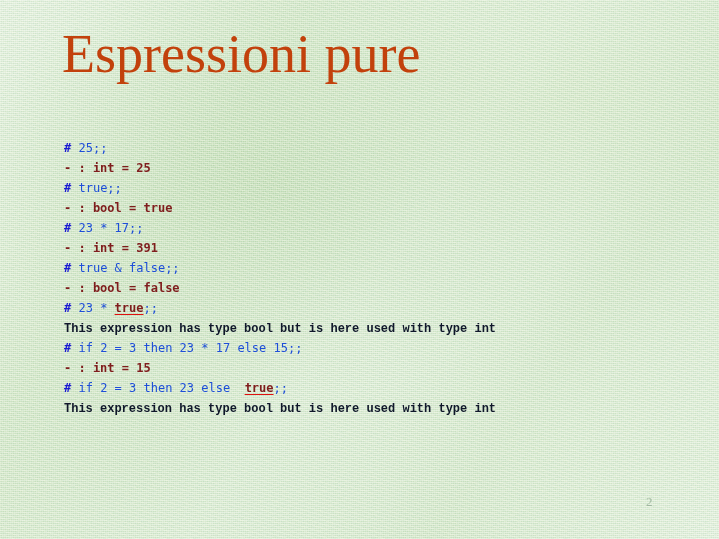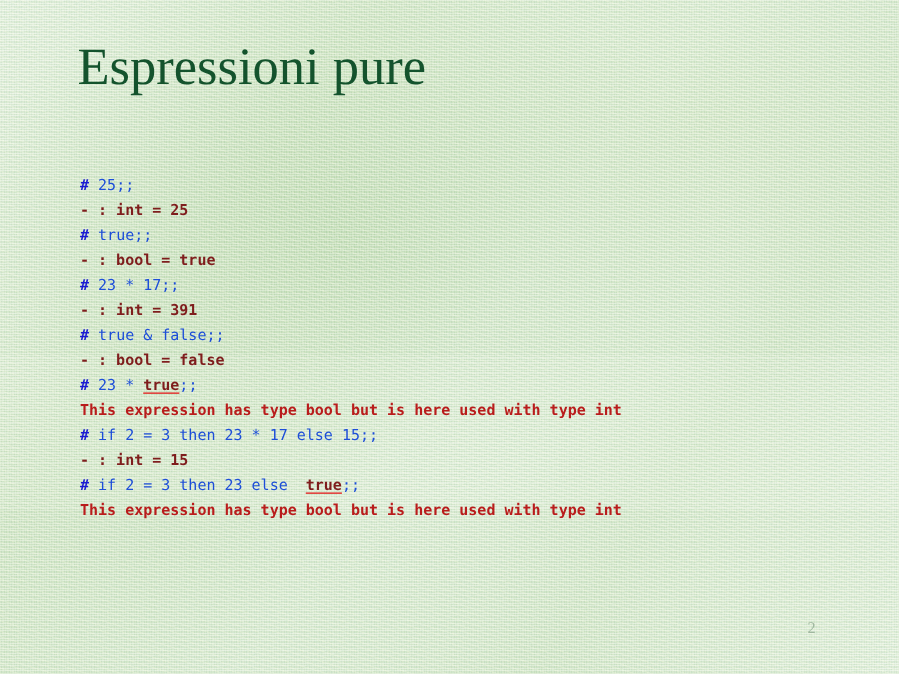--- a/index.html
+++ b/index.html
@@ -61,23 +61,23 @@
     position: absolute;
     inset: 0;
   }
 
   
   #slide-title {
     position: absolute;
     left: 62px;
     top: 29px;
     font-family: "Liberation Serif", "DejaVu Serif", serif;
-    font-size: 42px;
+    font-size: 54px;
     line-height: 50px;
-    color: #14532d;
+    color: #c2410c;
     letter-spacing: 0px;
     white-space: nowrap;
   }
 
   
   #transcript {
     position: absolute;
     left: 64px;
     top: 98px;
     width: 620px;
@@ -95,21 +95,21 @@
 
   .version-line {
     color: #1a1ad2;
     font-weight: bold;
     margin-bottom: 15px;
   }
 
   .seg-prompt   { color: #1a1ad2; font-weight: bold; }
   .seg-input    { color: #1d4ed8; }
   .seg-response { color: #7f1d1d; font-weight: bold; }
-  .seg-error    { color: #b91c1c; font-weight: bold; }
+  .seg-error    { color: #0f172a; font-weight: bold; font-family: Liberation Mono, monospace; }
   .seg-bad {
     color: #7f1d1d;
     font-weight: bold;
     text-decoration: underline;
     text-decoration-color: #e01010;
     text-underline-offset: 2px;
   }
 
   
   #page-number {

